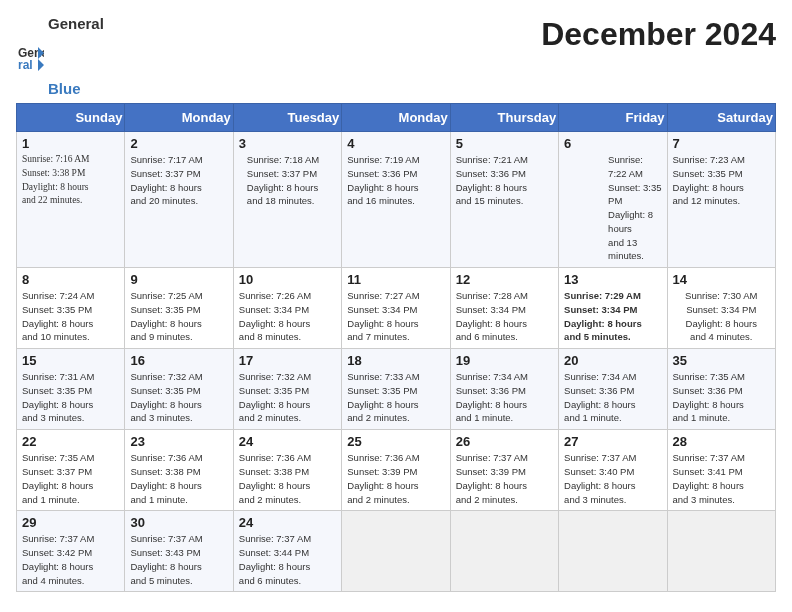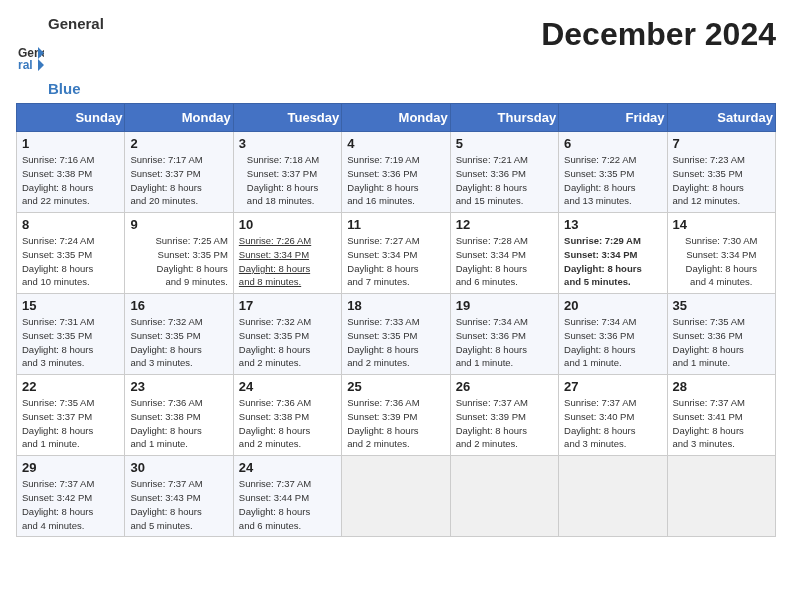--- a/index.html
+++ b/index.html
@@ -104,21 +104,21 @@
         <th>Monday</th>
         <th>Thursday</th>
         <th>Friday</th>
         <th>Saturday</th>
       </tr>
   </thead>
   <tbody id="calendar-body">
   <tr>
         <td>
           <span class="day-num">1</span>
-          <div class="day-info" style="white-space: pre-line;">Sunrise: 7:16 AM
+          <div class="day-info" style="white-space: pre-line; font-family: Liberation Serif, serif;">Sunrise: 7:16 AM
 Sunset: 3:38 PM
 Daylight: 8 hours
 and 22 minutes.</div>
         </td>
         <td>
           <span class="day-num">2</span>
           <div class="day-info" style="white-space: pre-line;">Sunrise: 7:17 AM
 Sunset: 3:37 PM
 Daylight: 8 hours
 and 20 minutes.</div>
@@ -139,21 +139,21 @@
         </td>
         <td>
           <span class="day-num">5</span>
           <div class="day-info" style="white-space: pre-line;">Sunrise: 7:21 AM
 Sunset: 3:36 PM
 Daylight: 8 hours
 and 15 minutes.</div>
         </td>
         <td>
           <span class="day-num">6</span>
-          <div class="day-info" style="white-space: pre-line;">Sunrise: 7:22 AM
+          <div class="day-info" style="white-space: pre-line; margin-left: 44px;">Sunrise: 7:22 AM
 Sunset: 3:35 PM
 Daylight: 8 hours
 and 13 minutes.</div>
         </td>
         <td>
           <span class="day-num">7</span>
           <div class="day-info" style="white-space: pre-line;">Sunrise: 7:23 AM
 Sunset: 3:35 PM
 Daylight: 8 hours
 and 12 minutes.</div>
@@ -162,28 +162,28 @@
       <tr>
         <td>
           <span class="day-num">8</span>
           <div class="day-info" style="white-space: pre-line;">Sunrise: 7:24 AM
 Sunset: 3:35 PM
 Daylight: 8 hours
 and 10 minutes.</div>
         </td>
         <td>
           <span class="day-num">9</span>
-          <div class="day-info" style="white-space: pre-line; text-align: right;">Sunrise: 7:25 AM
+          <div class="day-info" style="white-space: pre-line;">Sunrise: 7:25 AM
 Sunset: 3:35 PM
 Daylight: 8 hours
 and 9 minutes.</div>
         </td>
         <td>
           <span class="day-num">10</span>
-          <div class="day-info" style="white-space: pre-line; text-decoration: underline;">Sunrise: 7:26 AM
+          <div class="day-info" style="white-space: pre-line;">Sunrise: 7:26 AM
 Sunset: 3:34 PM
 Daylight: 8 hours
 and 8 minutes.</div>
         </td>
         <td>
           <span class="day-num">11</span>
           <div class="day-info" style="white-space: pre-line;">Sunrise: 7:27 AM
 Sunset: 3:34 PM
 Daylight: 8 hours
 and 7 minutes.</div>

